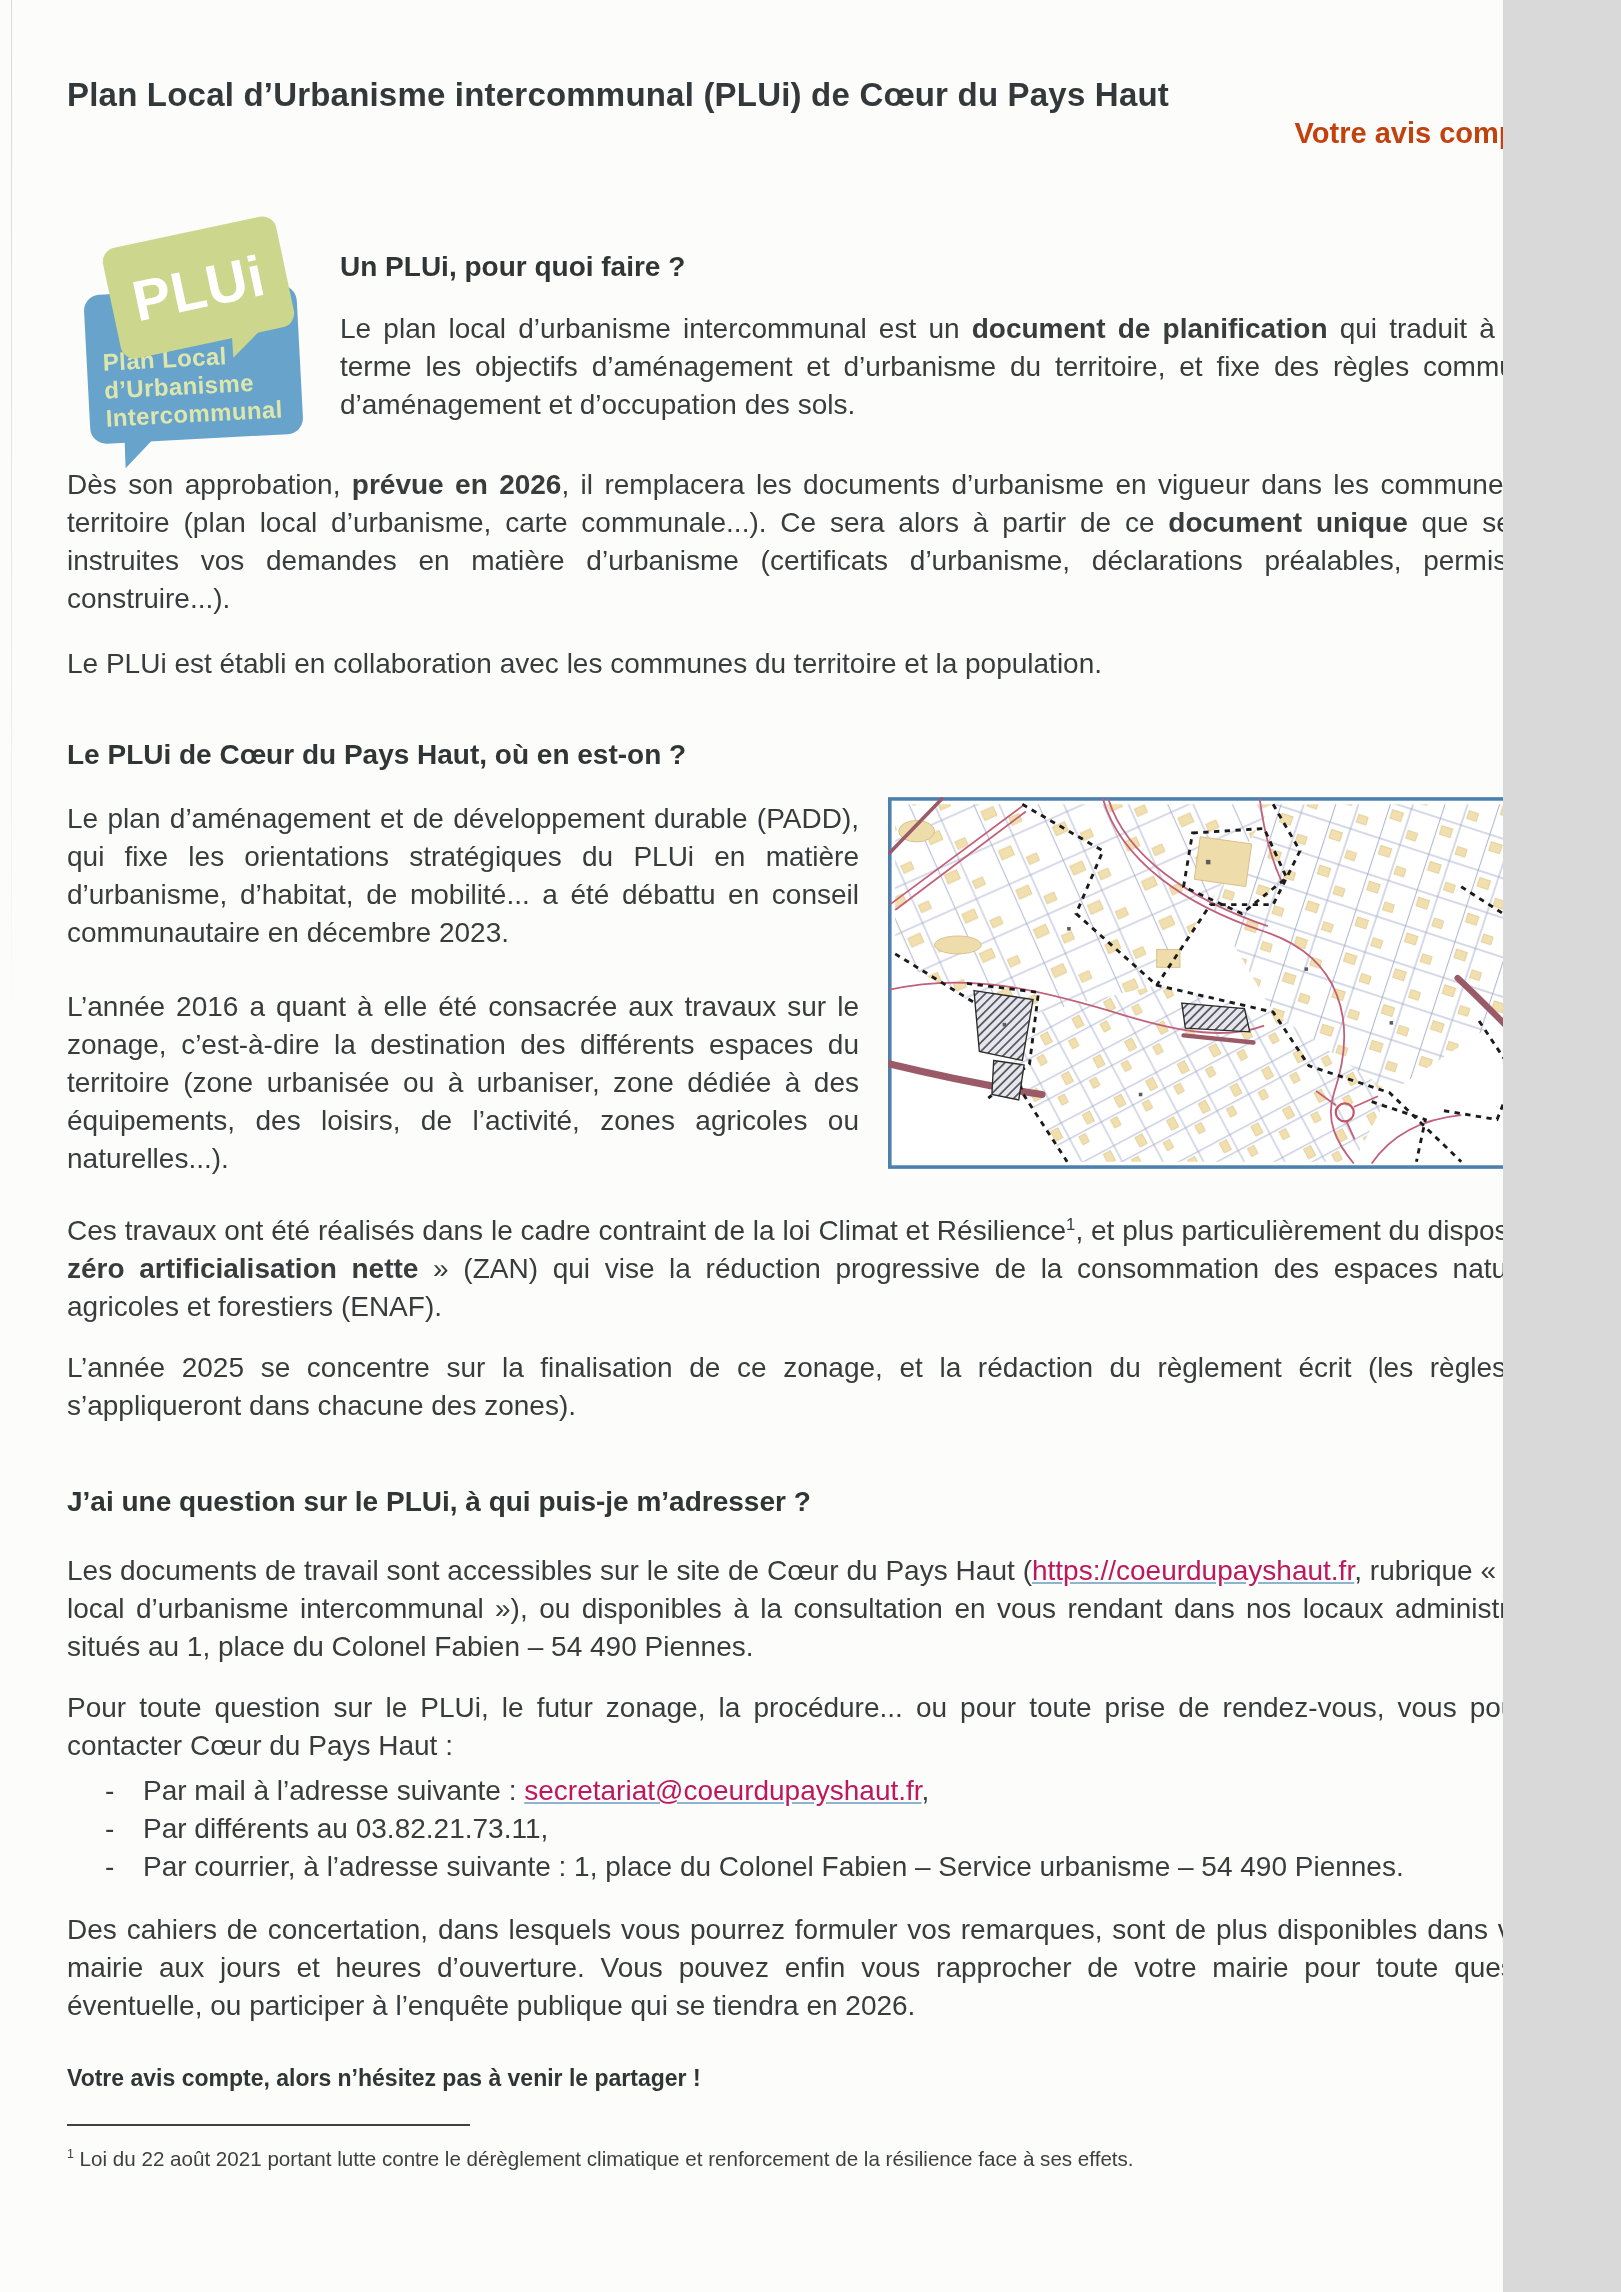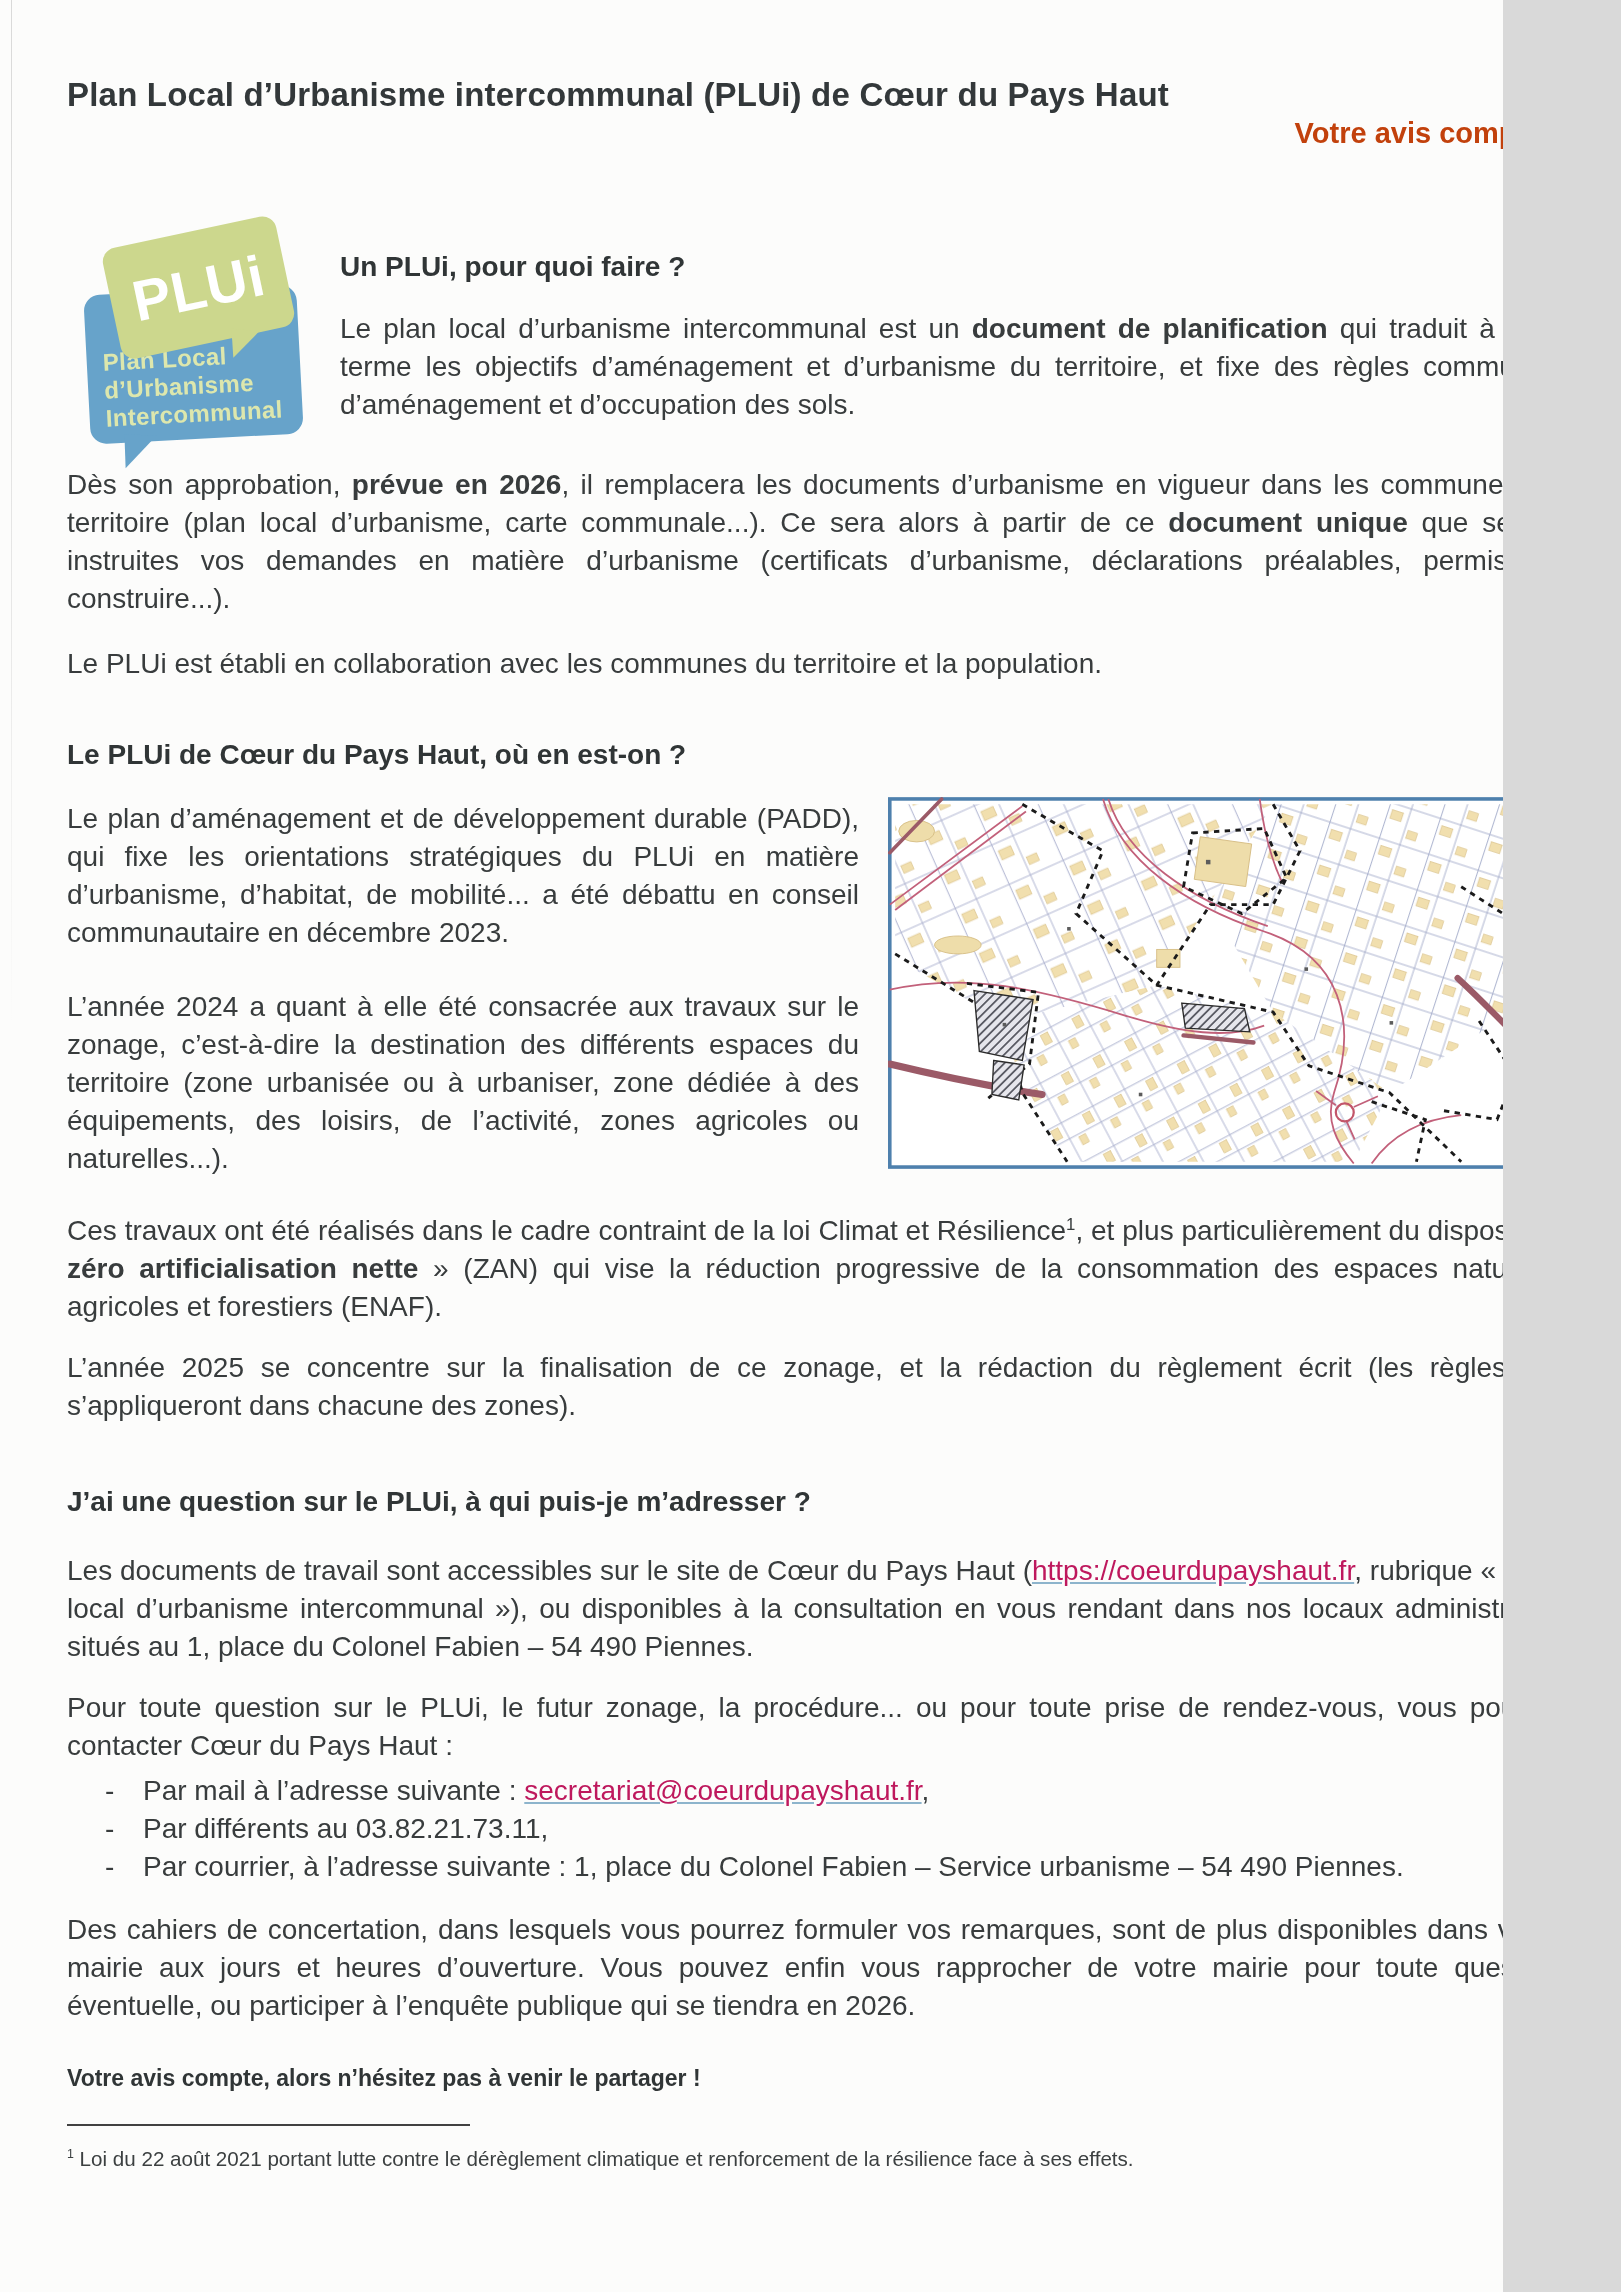--- a/index.html
+++ b/index.html
@@ -124,21 +124,21 @@
     </div>
 
     <p class="p-approbation">Dès son approbation, <span class="b">prévue en 2026</span>, il remplacera les documents d’urbanisme en vigueur dans les communes du territoire (plan local d’urbanisme, carte communale...). Ce sera alors à partir de ce <span class="b">document unique</span> que seront instruites vos demandes en matière d’urbanisme (certificats d’urbanisme, déclarations préalables, permis de construire...).</p>
     <p class="p-collab">Le PLUi est établi en collaboration avec les communes du territoire et la population.</p>
 
     <h2 class="h2-s2">Le PLUi de Cœur du Pays Haut, où en est-on ?</h2>
 
     <div class="two-col">
       <div class="col-text">
         <p>Le plan d’aménagement et de développement durable (PADD), qui fixe les orientations stratégiques du PLUi en matière d’urbanisme, d’habitat, de mobilité... a été débattu en conseil communautaire en décembre 2023.</p>
-        <p>L’année 2024 a quant à elle été consacrée aux travaux sur le zonage, c’est-à-dire la destination des différents espaces du territoire (zone urbanisée ou à urbaniser, zone dédiée à des équipements, des loisirs, de l’activité, zones agricoles ou naturelles...).</p>
+        <p>L’année 2016 a quant à elle été consacrée aux travaux sur le zonage, c’est-à-dire la destination des différents espaces du territoire (zone urbanisée ou à urbaniser, zone dédiée à des équipements, des loisirs, de l’activité, zones agricoles ou naturelles...).</p>
       </div>
       <figure class="map-fig">
         <svg viewBox="0 0 757 415" aria-hidden="true">
           <defs>
             <pattern id="hatch" width="7" height="7" patternUnits="userSpaceOnUse" patternTransform="rotate(45)">
               <rect width="7" height="7" fill="#e6e6ec"></rect>
               <line x1="1" y1="0" x2="1" y2="7" stroke="#5a5b64" stroke-width="2"></line>
             </pattern>
             <pattern id="par1" width="66" height="48" patternUnits="userSpaceOnUse" patternTransform="rotate(-24)">
               <rect width="66" height="48" fill="#ffffff"></rect>

